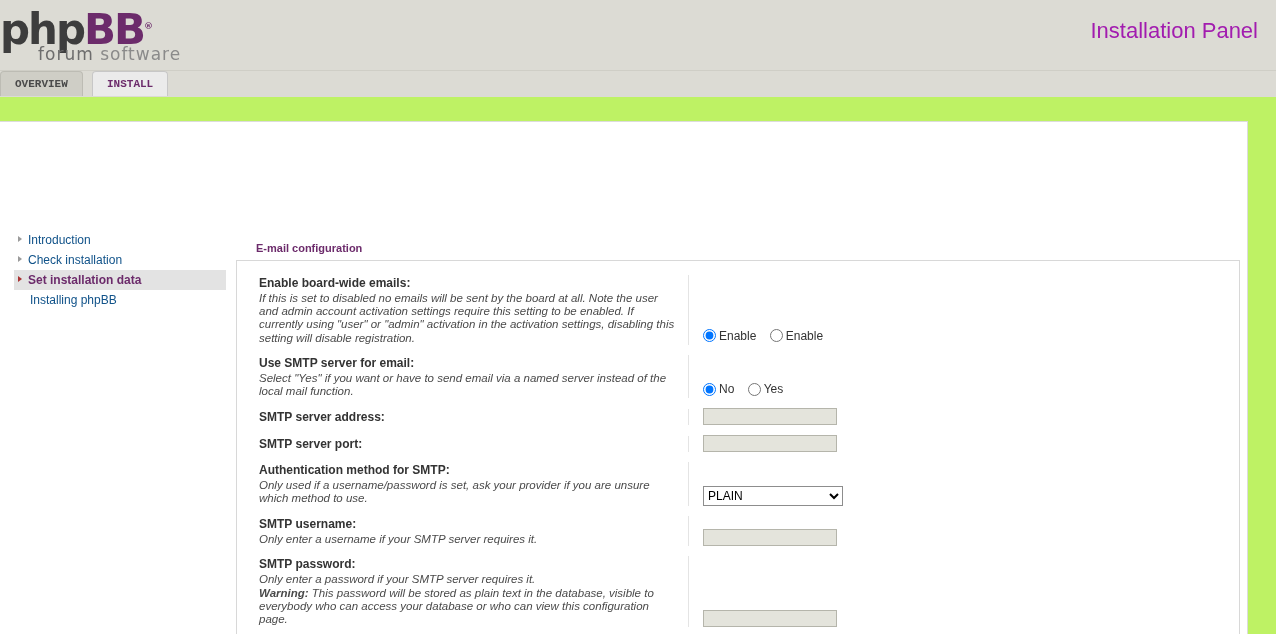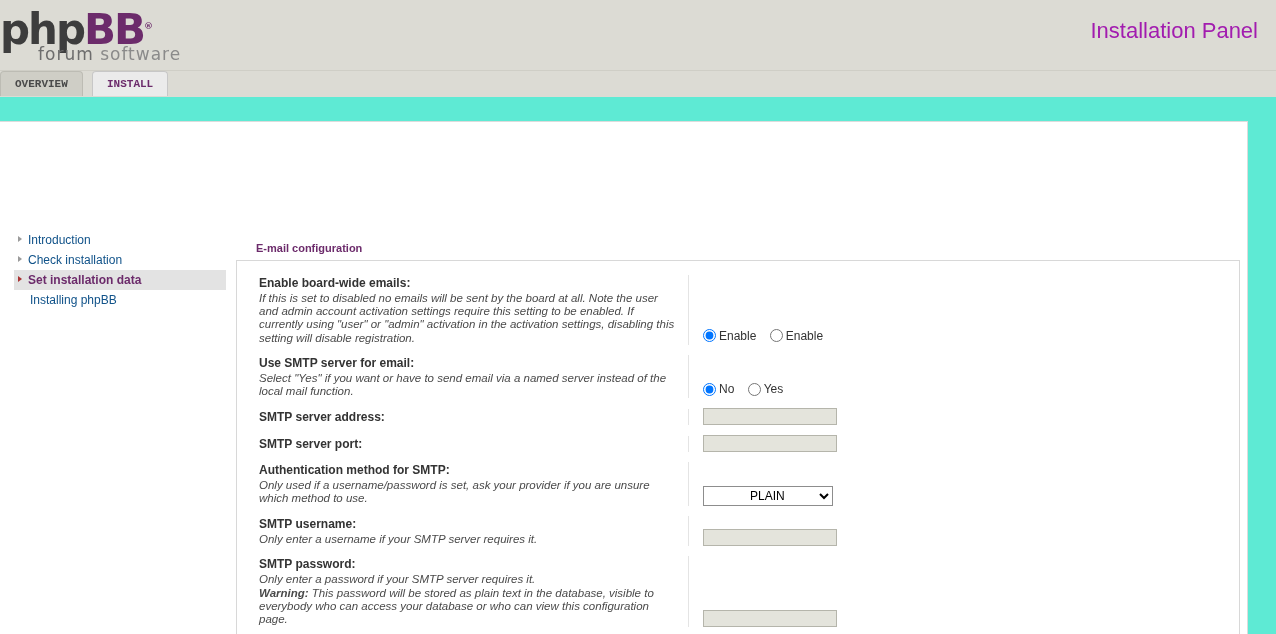--- a/index.html
+++ b/index.html
@@ -91,21 +91,21 @@
     cursor: pointer;
   }
   .tab.active {
     background: #ebebeb;
     color: #6c2b6b;
     border-color: #c7c7c7;
   }
 
   
   .page {
-    background: #5eead4;
+    background: #bef264;
     height: 537px;
     position: relative;
     box-sizing: border-box;
   }
   .content-wrap {
     position: absolute;
     left: 0;
     top: 24px;
     right: 28px;
     bottom: 0;
@@ -226,28 +226,27 @@
     width: 134px;
     height: 17px;
     background: #e4e4dc;
     border: 1px solid #b5b5ab;
     box-sizing: border-box;
     font-family: "Liberation Sans", sans-serif;
     font-size: 12px;
     padding: 1px 3px;
   }
   select.sel {
-    width: 130px;
+    width: 140px;
     height: 20px;
     font-family: "Liberation Sans", sans-serif;
     font-size: 12px;
     border: 1px solid #8d8d8d;
     background: #fff;
     box-sizing: border-box;
-    padding-left: 42px;
   }
 </style>
 </head>
 <body>
 
 <div class="header">
   <div class="logo">
     <div class="logo-text"><span>php</span><span class="bb">BB</span><span class="logo-reg">®</span></div>
     <div class="logo-sub"><span>forum</span> <span class="soft">software</span></div>
   </div>

